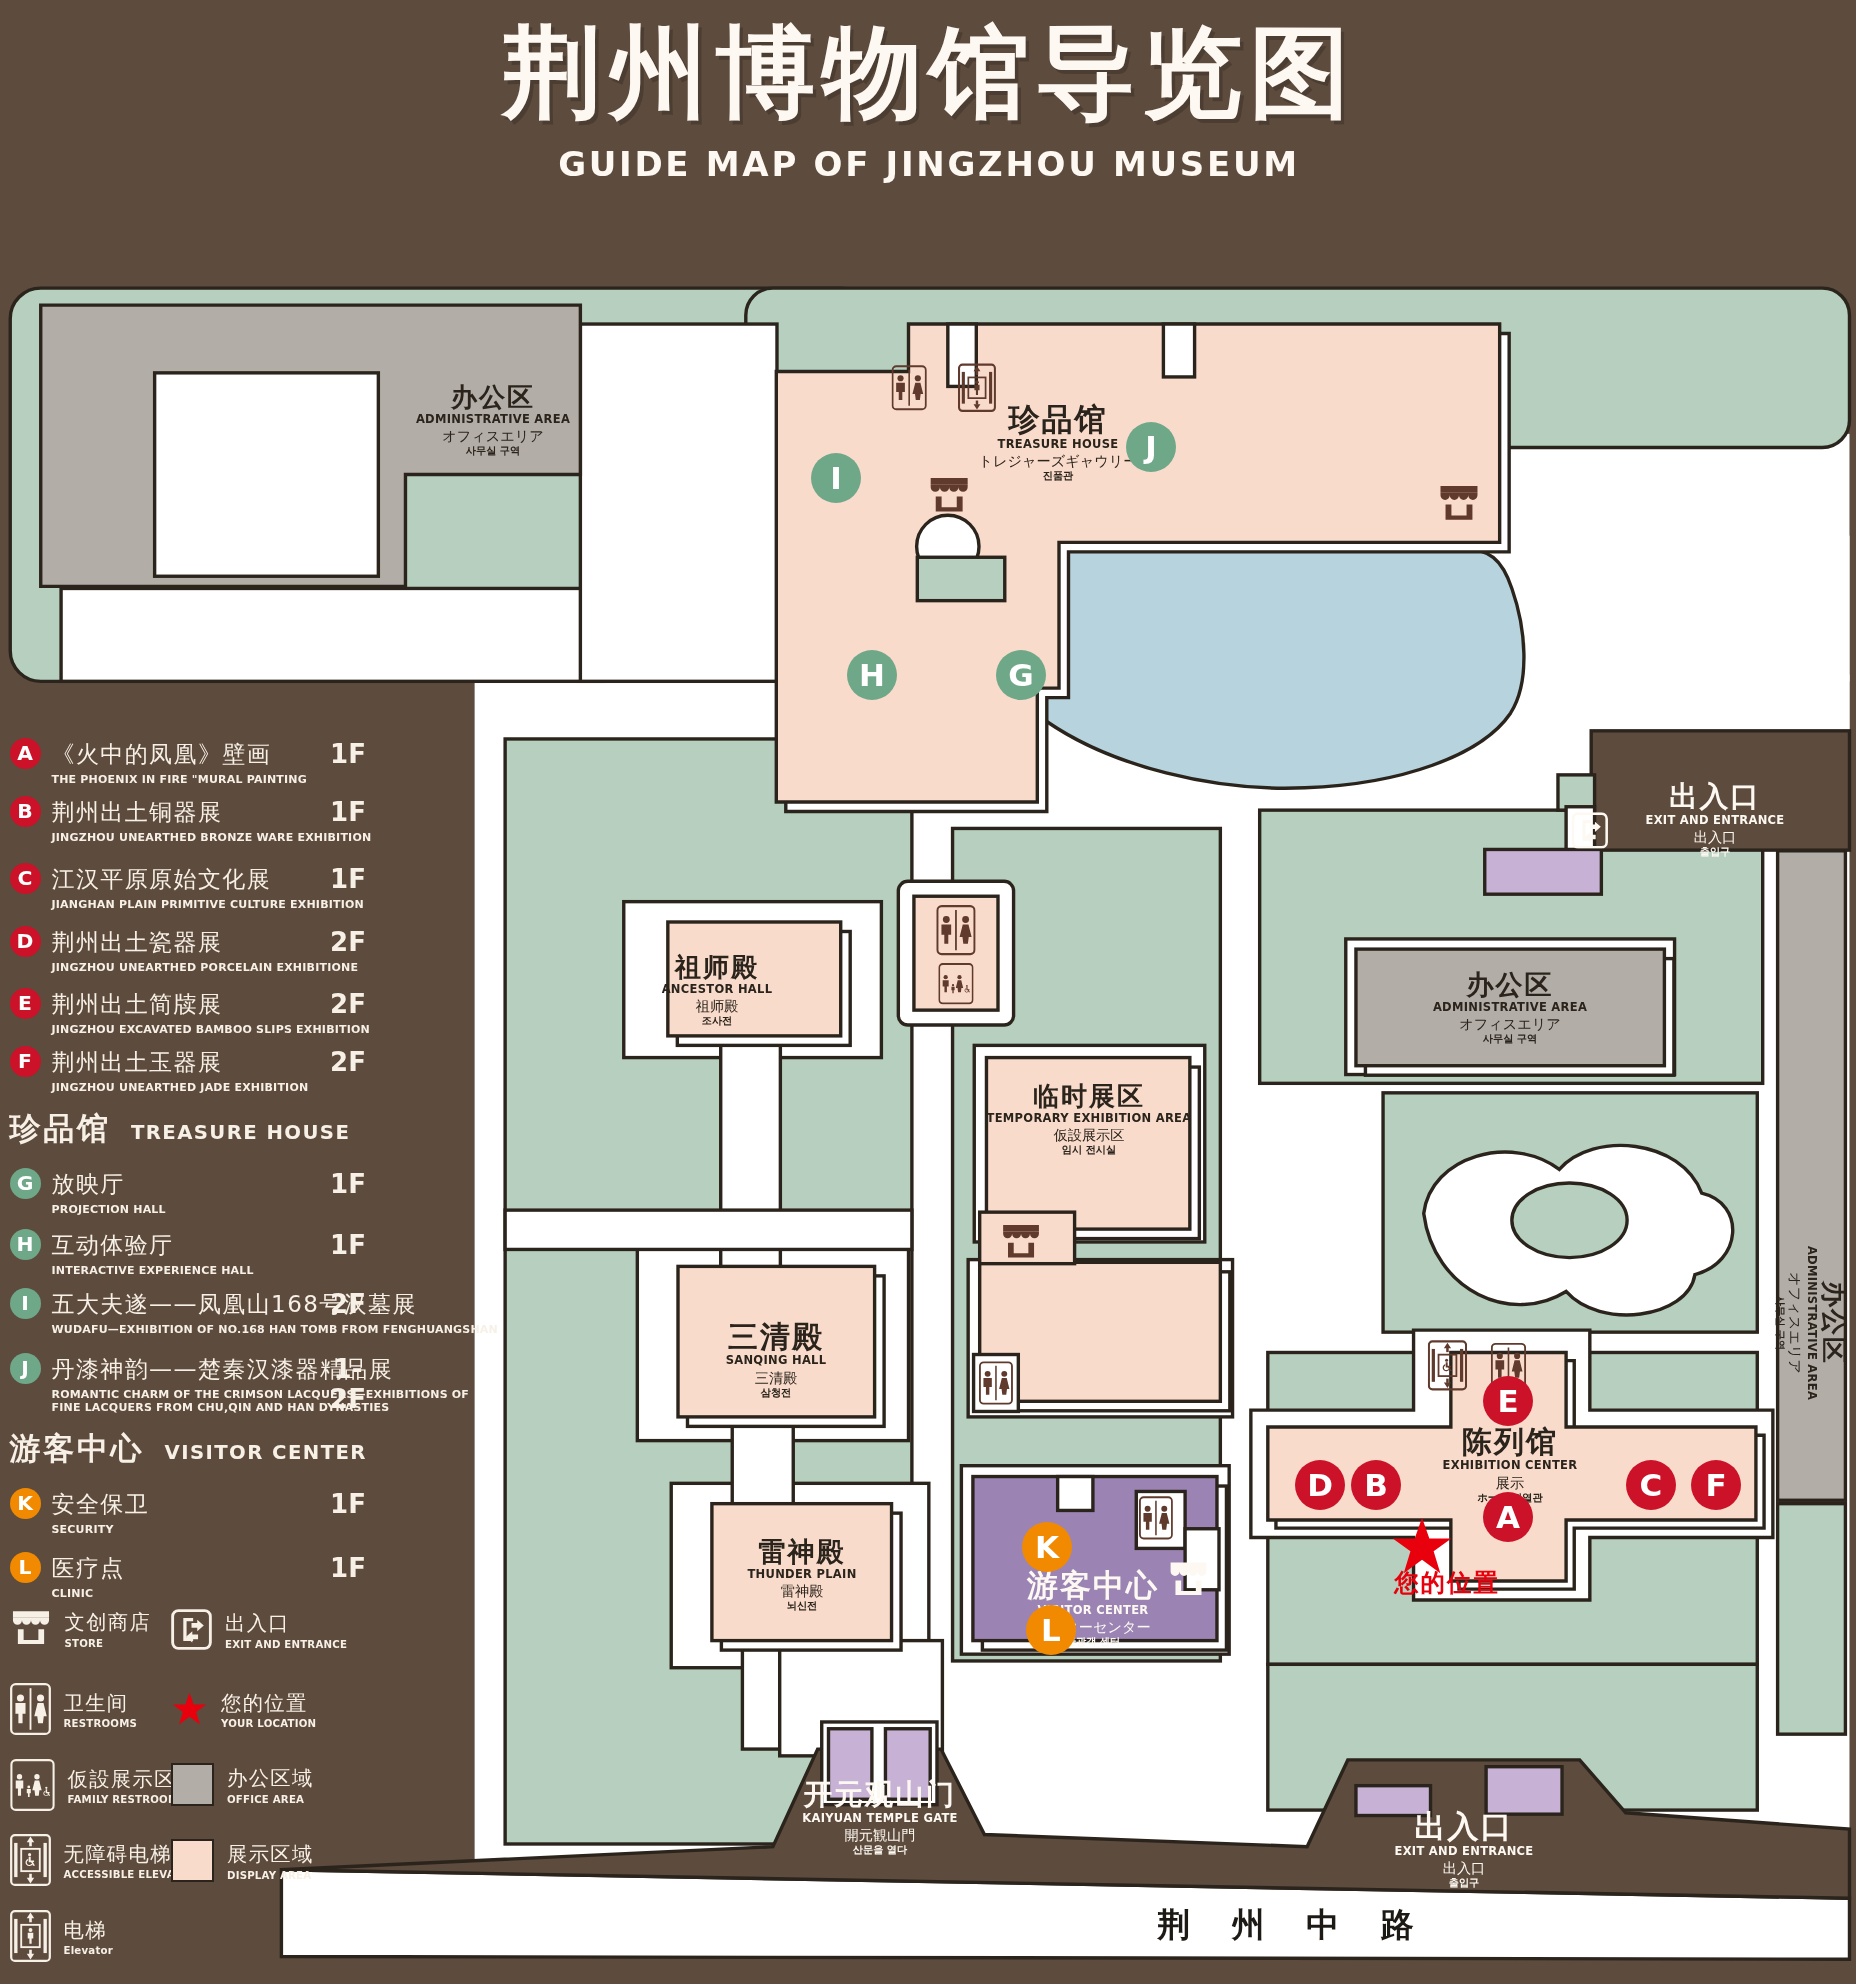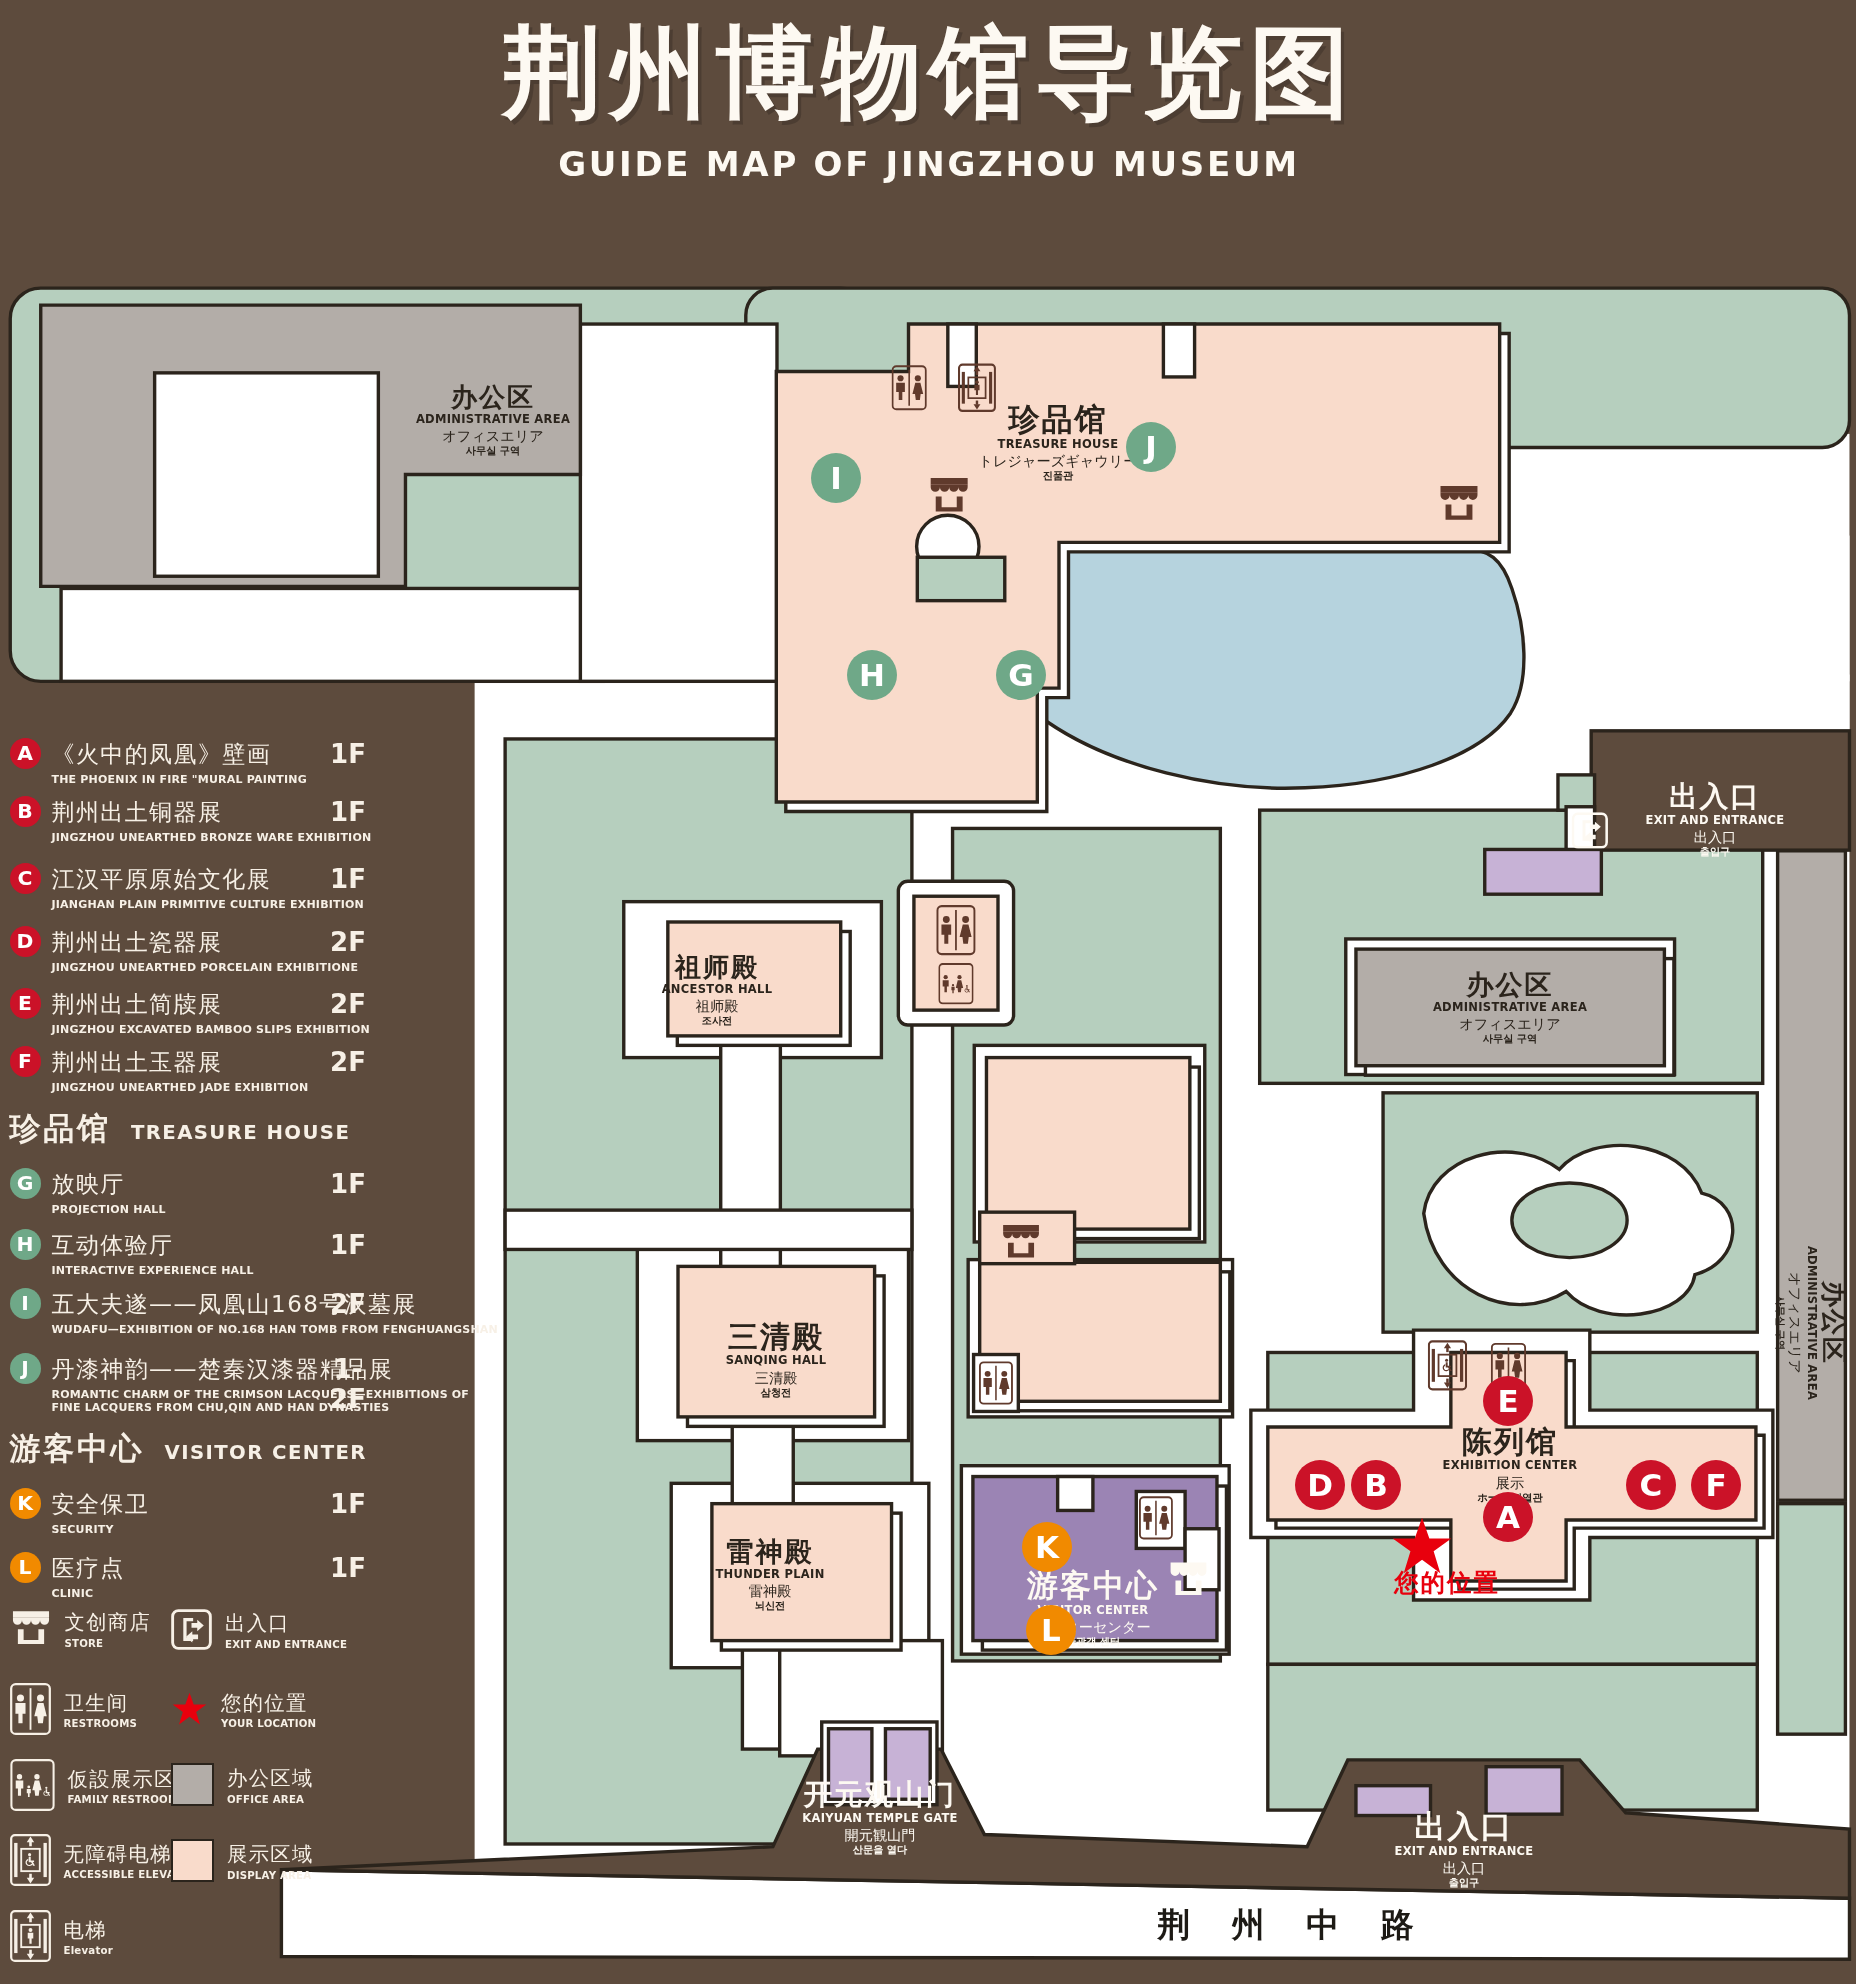--- a/index.html
+++ b/index.html
@@ -262,27 +262,33 @@
       <div class="l2">ADMINISTRATIVE AREA</div>
   <div class="l3">オフィスエリア</div>
       <div class="l4">사무실 구역</div>
 </div>
 <div class="bl dark" style="left:717px;top:990px;--s1:26px">
   <div class="l1">祖师殿</div>
       <div class="l2">ANCESTOR HALL</div>
   <div class="l3">祖师殿</div>
       <div class="l4">조사전</div>
 </div>
+<div class="bl dark" style="left:1089px;top:1119px;--s1:26px">
+  <div class="l1">临时展区</div>
+      <div class="l2">TEMPORARY EXHIBITION AREA</div>
+  <div class="l3">仮設展示区</div>
+      <div class="l4">임시 전시실</div>
+</div>
 <div class="bl dark" style="left:776px;top:1359px;--s1:30px">
   <div class="l1">三清殿</div>
       <div class="l2">SANQING HALL</div>
   <div class="l3">三清殿</div>
       <div class="l4">삼청전</div>
 </div>
-<div class="bl dark" style="left:770px;top:1574px;--s1:27px">
+<div class="bl dark" style="left:802px;top:1574px;--s1:27px">
   <div class="l1">雷神殿</div>
       <div class="l2">THUNDER PLAIN</div>
   <div class="l3">雷神殿</div>
       <div class="l4">뇌신전</div>
 </div>
 <div class="bl light" style="left:1093px;top:1607px;--s1:31px">
   <div class="l1">游客中心</div>
       <div class="l2">VISITOR CENTER</div>
   <div class="l3">ビジターセンター</div>
       <div class="l4">관광객 센터</div>

